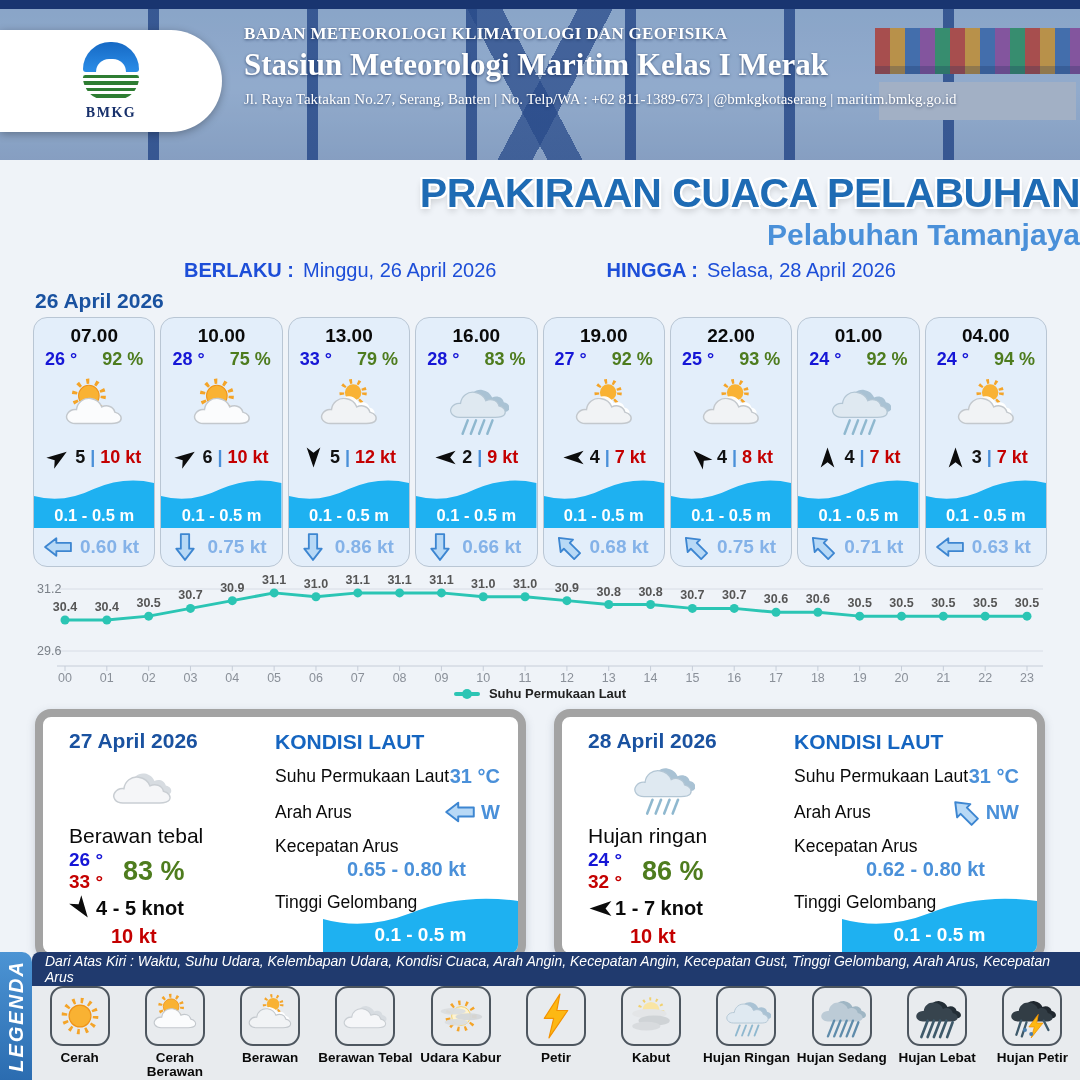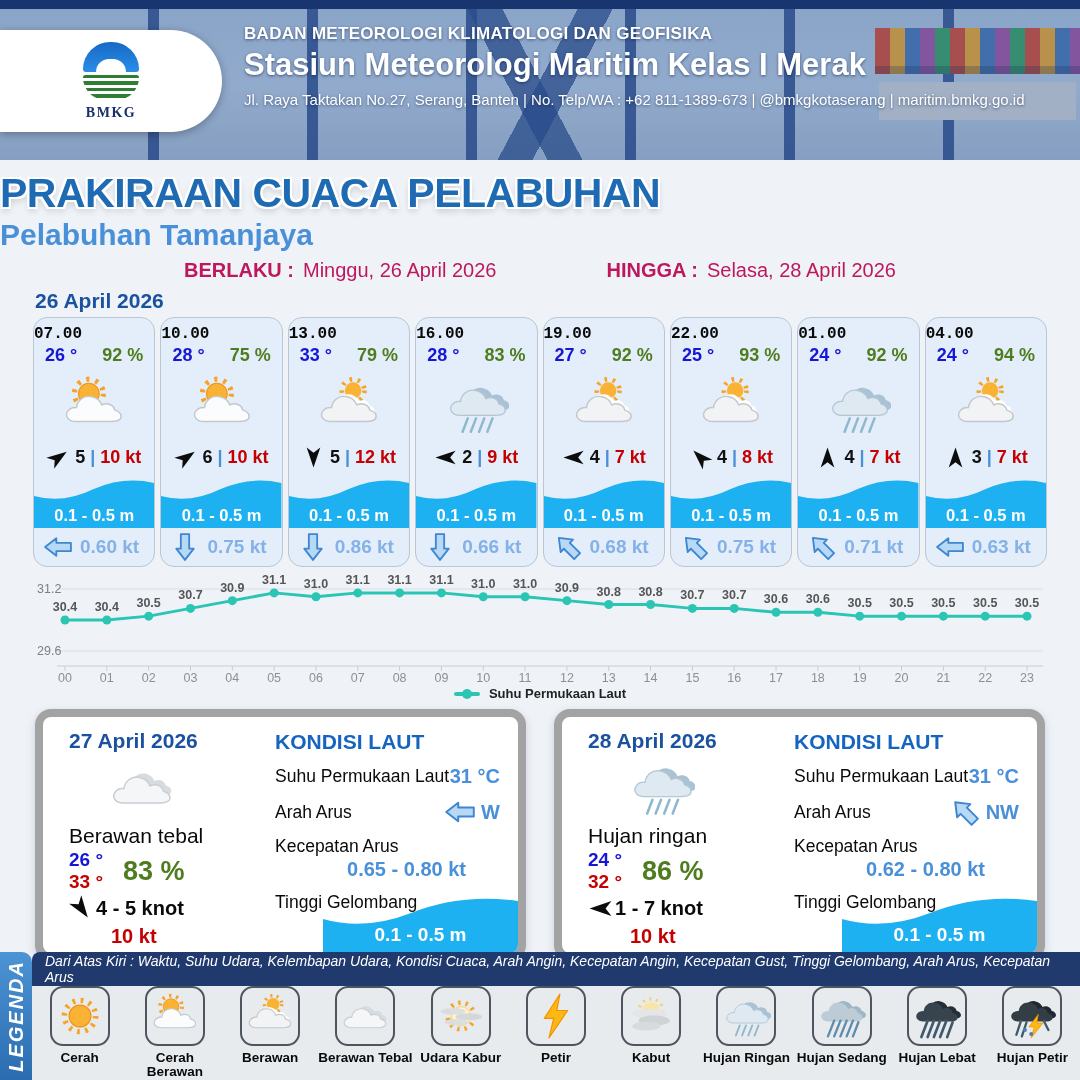--- a/index.html
+++ b/index.html
@@ -21,40 +21,40 @@
   .logo-pill { position:absolute; left:0; top:30px; width:222px; height:102px; background:#fff;
       border-radius:0 60px 60px 0; display:flex; flex-direction:column; align-items:center; justify-content:center;
       box-shadow:0 2px 8px rgba(0,0,0,.3);font-family:Liberation Serif, serif; }
   .logo-circle { width:58px; height:58px; position:relative; }
   .logo-top { position:absolute; top:0; left:1px; right:1px; height:30px;
       background: linear-gradient(180deg,#1669c4,#2b8de8); border-radius:28px 28px 3px 3px; }
   .logo-top::after { content:""; position:absolute; left:13px; bottom:0; width:30px; height:13px; background:#fff; border-radius:15px 15px 0 0; }
   .logo-stripes { position:absolute; bottom:0; left:1px; right:1px; height:25px;
       background: repeating-linear-gradient(180deg,#2e7d32 0 3.5px,#ffffff 3.5px 6.5px); border-radius:3px 3px 28px 28px; }
   .logo-text { margin-top:5px; color:#17306b; font-weight:bold; font-size:14px; letter-spacing:1.5px; }
-  .hero-text { position:absolute; left:244px; top:24px; right:4px; text-shadow:0 1px 3px rgba(10,30,70,.6); }
+  .hero-text { position:absolute; left:244px; top:24px; right:4px; text-shadow:0 1px 3px rgba(10,30,70,.6);font-family:Liberation Serif, serif; }
   .org { font-size:17px; font-weight:bold; letter-spacing:.3px; }
   .station { font-size:31px; font-weight:bold; margin-top:3px; }
   .addr { font-size:15px; margin-top:8px; }
 
   
-  .title-wrap { text-align:left; padding-top:10px; }
+  .title-wrap { text-align:right; padding-top:10px; }
   .main-title { font-size:41px; font-weight:bold; color:#1e6bb4; letter-spacing:-.5px;
       text-shadow:2px 2px 0 #fff,-2px -2px 0 #fff,2px -2px 0 #fff,-2px 2px 0 #fff,0 4px 7px rgba(0,0,0,.2); }
   .sub-title { font-size:30px; font-weight:bold; color:#4a90d9; margin-top:1px; }
-  .valid-row { display:flex; justify-content:center; gap:110px; margin-top:7px; font-size:20px; color:#be185d; }
+  .valid-row { display:flex; justify-content:center; gap:110px; margin-top:7px; font-size:20px; color:#1d4ed8; }
   .vlabel { font-weight:bold; }
   .vvalue { margin-left:9px; }
 
   
   .fdate { margin:7px 0 4px 35px; font-size:21px; font-weight:bold; color:#1a52a0; }
   .cards-row { display:flex; gap:5px; margin:0 33px; height:250px; }
   .fcard { flex:1; background:#e3eefa; border:1px solid #b9c6d4; border-radius:14px;
       display:flex; flex-direction:column; overflow:hidden; }
-  .ftime { text-align:left; font-size:16px; font-weight:bold; color:#0a0a0a; margin-top:7px;font-family:Liberation Mono, monospace; }
+  .ftime { text-align:center; font-size:19px; font-weight:bold; color:#0a0a0a; margin-top:7px; }
   .ftr { display:flex; justify-content:space-between; padding:0 11px; margin-top:2px; }
   .temp { color:#1616d6; font-weight:bold; font-size:18px; }
   .rh { color:#4e7c1e; font-weight:bold; font-size:18px; }
   .ficon { flex:1; display:flex; align-items:center; justify-content:center; }
   .ficon svg { width:80px; height:66px; }
   .fwind { display:flex; align-items:center; justify-content:center; gap:5px; margin-bottom:5px; }
   .warr { width:23px; height:23px; flex:none; }
   .ws { font-size:18px; font-weight:bold; color:#111; }
   .sep { color:#4a90d9; font-weight:bold; font-size:18px; }
   .gust { color:#c40000; font-weight:bold; font-size:18px; }

